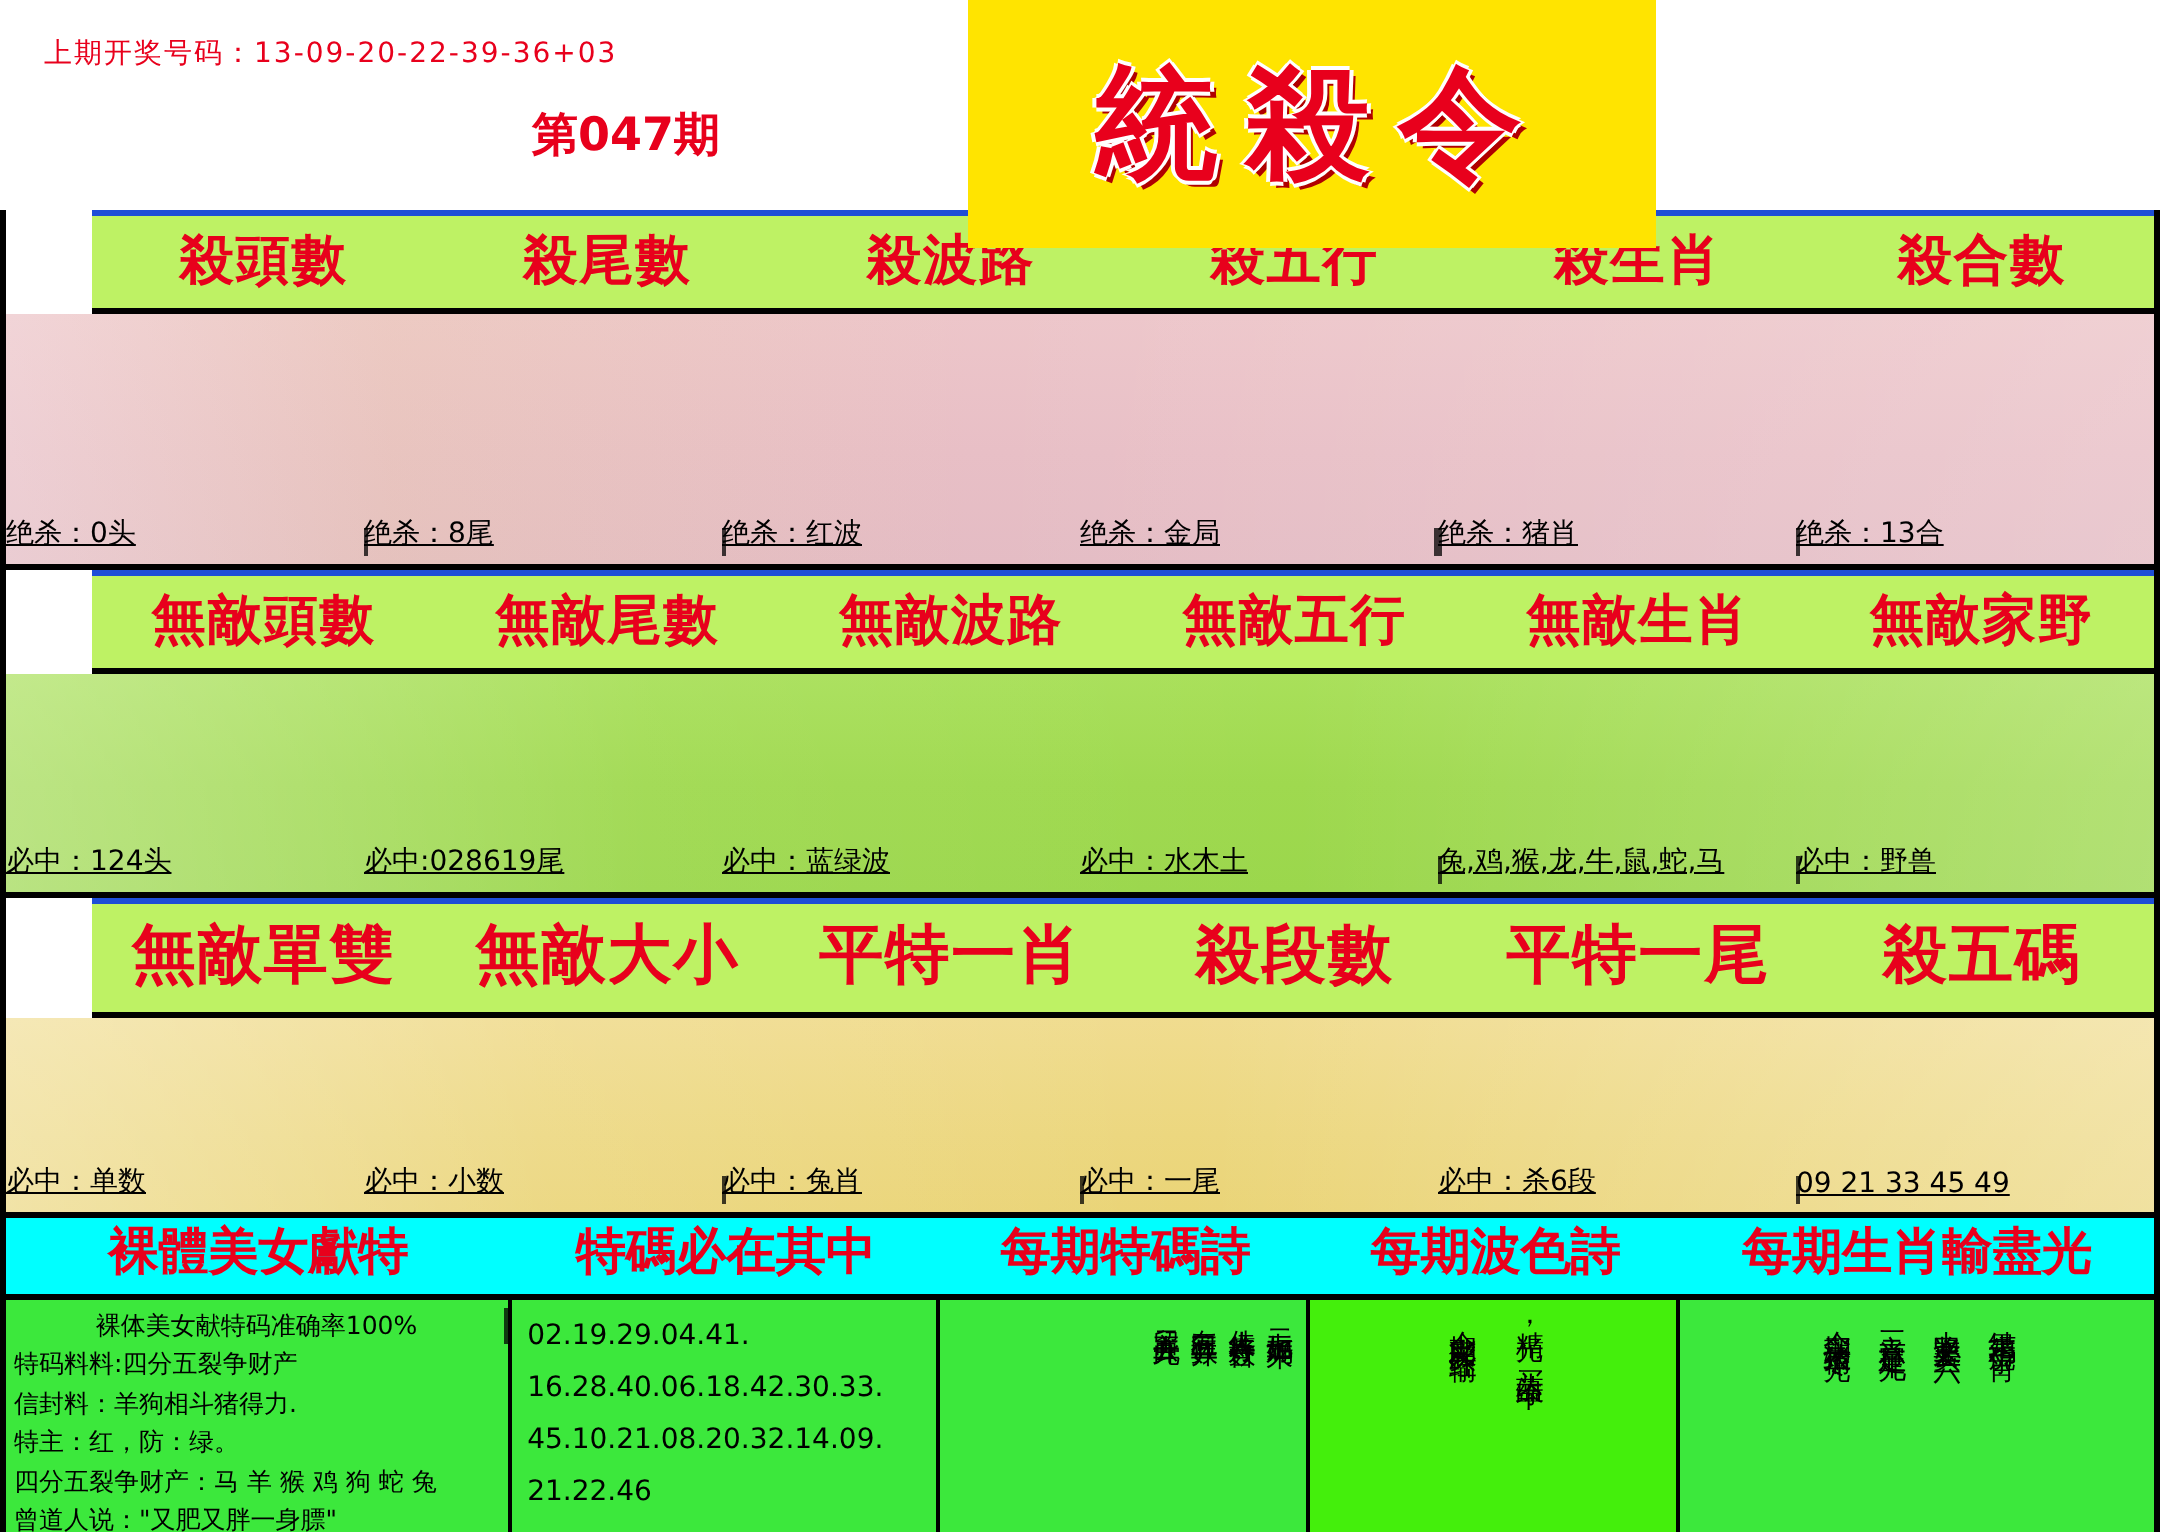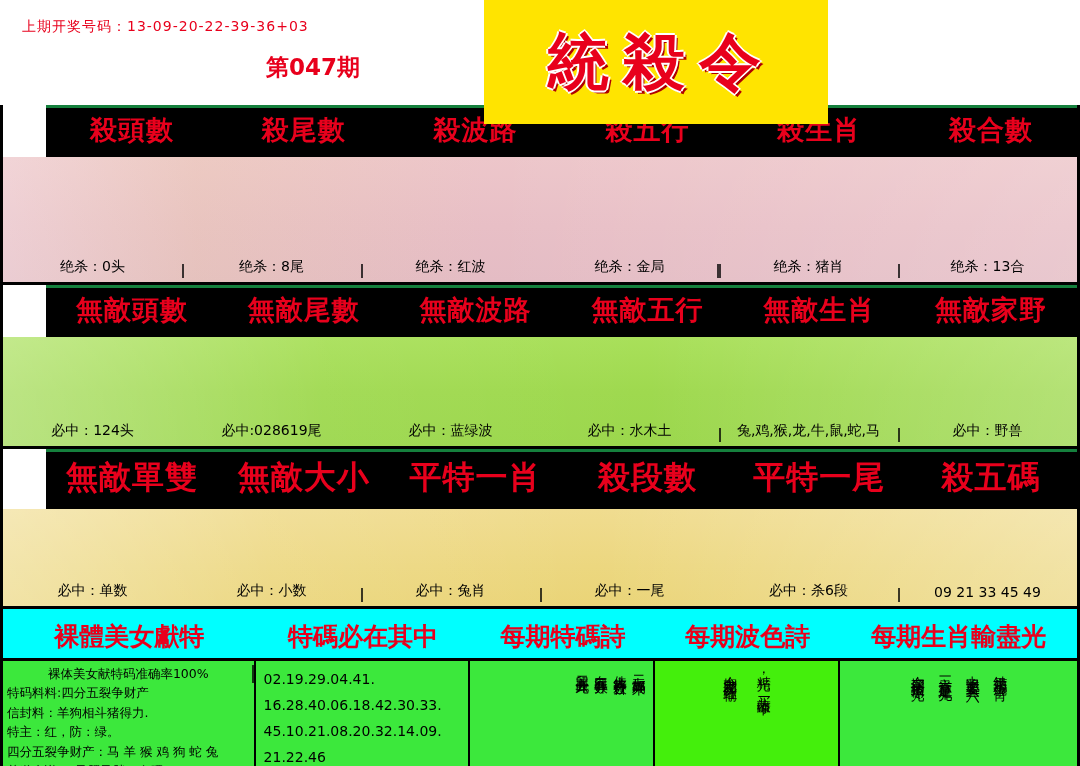--- a/index.html
+++ b/index.html
@@ -50,23 +50,23 @@
     text-shadow:
       2px 0 0 #ffffff, -2px 0 0 #ffffff, 0 2px 0 #ffffff, 0 -2px 0 #ffffff,
       3px 3px 0 #b00000;
     line-height:1;
     padding-left:10px;
   }
 
   
   .band-titles {
     display:flex;
-    border-top:3px solid #15803d;
+    border-top:3px solid #1d4ed8;
     border-bottom:3px solid #000;
-    background:#000000;
+    background:#bef264;
     margin-left:43px;
   }
   .band-titles > div {
     flex:1 1 0;
     text-align:center;
     font-family:"DejaVu Serif","Liberation Serif",serif;
     font-size:27px;
     font-weight:bold;
     color:#e8001c;
     padding:4px 0 6px;
@@ -79,22 +79,22 @@
     position:relative;
     display:flex;
     border-bottom:3px solid #000;
   }
   .band-body > div {
     flex:1 1 0;
     position:relative;
     height:100%;
     display:flex;
     align-items:flex-end;
-    justify-content:center;
     padding-bottom:6px;
+    text-decoration:underline;
   }
   .cell-val {
     font-size:14px;
     color:#000;
     white-space:nowrap;
   }
 
   
   .band1 {
     height:128px;
@@ -153,21 +153,21 @@
     display:flex;
     background:#00ffff;
     border-bottom:3px solid #000;
   }
   .bottom-titles > div {
     text-align:center;
     font-family:"DejaVu Serif","Liberation Serif",serif;
     font-size:25px;
     font-weight:bold;
     color:#e8001c;
-    padding:11px 0 5px;
+    padding:0 0 5px;
     white-space:nowrap;
   }
   .bt-1 { width:254px; }
   .bt-2 { width:216px; }
   .bt-3 { width:186px; }
   .bt-4 { width:186px; }
   .bt-5 { width:238px; }
 
   .bottom-body {
     display:flex;

